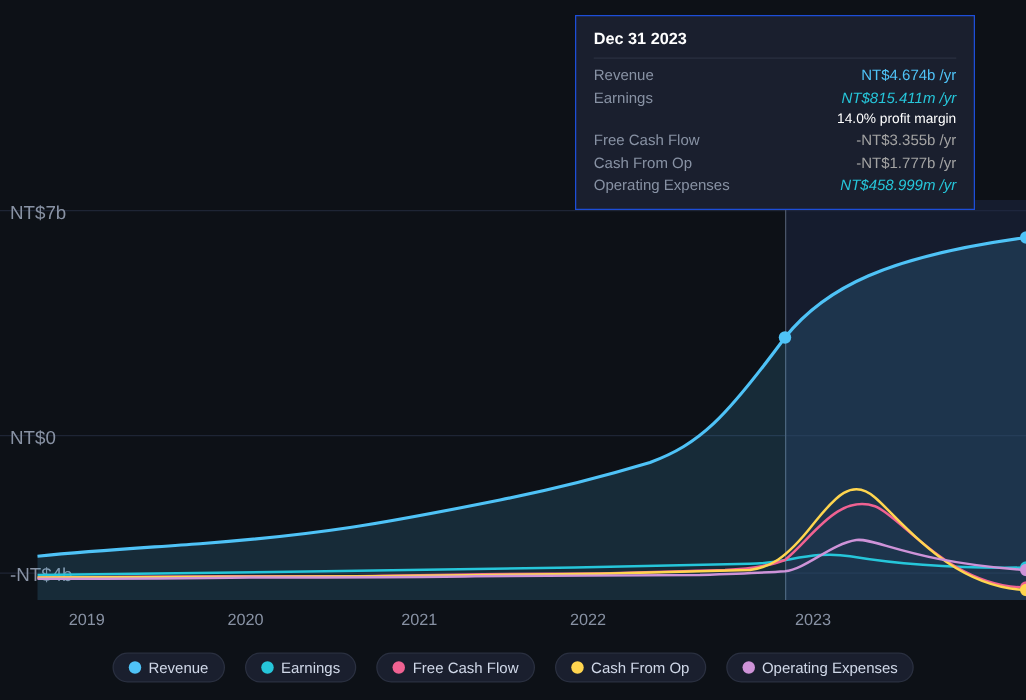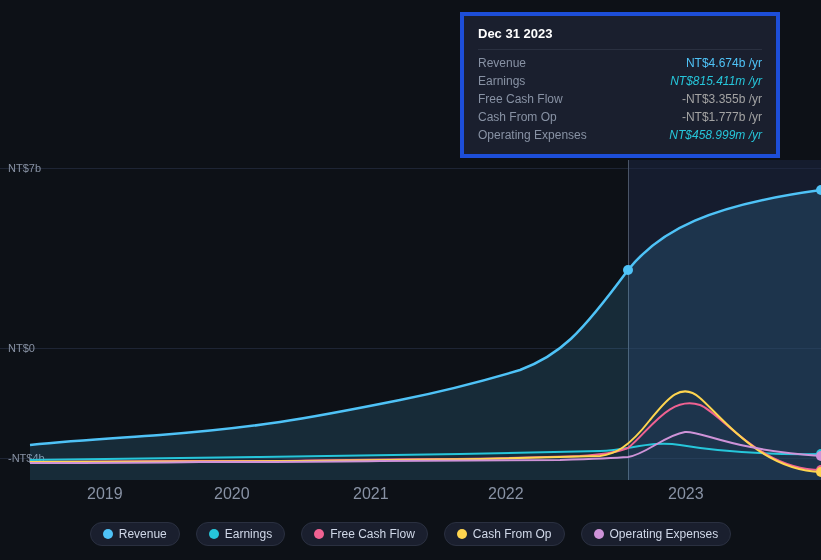--- a/index.html
+++ b/index.html
@@ -19,21 +19,21 @@
       position: relative;
       background: #0d1117;
     }
 
     
     .tooltip {
       position: absolute;
       top: 12px;
       left: 460px;
       background: #1a1f2e;
-      border: 4px solid #1d4ed8;
+      border: 1px solid #1d4ed8;
       padding: 10px 14px;
       min-width: 320px;
       z-index: 10;
     }
 
     .tooltip-title {
       color: #ffffff;
       font-size: 13px;
       font-weight: bold;
       margin-bottom: 8px;
@@ -64,32 +64,31 @@
 
     .tooltip-divider {
       border: none;
       border-top: 1px solid #2a3040;
       margin: 4px 0;
     }
 
     
     .y-label {
       position: absolute;
-      font-size: 11px;
+      font-size: 15px;
       color: #8892a4;
       left: 8px;
     }
 
     
     .x-label {
       position: absolute;
-      font-size: 16px;
+      font-size: 13px;
       color: #8892a4;
       bottom: 57px;
-      margin-left: 32px;
     }
 
     
     .chart-svg {
       position: absolute;
       top: 160px;
       left: 0;
       width: 821px;
       height: 320px;
     }
@@ -196,20 +195,24 @@
     <hr class="tooltip-divider">
     <div class="tooltip-row">
       <span class="tooltip-label">Revenue</span>
       <span class="tooltip-value blue">NT$4.674b /yr</span>
     </div>
     <div class="tooltip-row">
       <span class="tooltip-label">Earnings</span>
       <span class="tooltip-value green">NT$815.411m /yr</span>
     </div>
     <div class="tooltip-row">
+      <span class="tooltip-label"></span>
+      <span class="tooltip-value profit">14.0% profit margin</span>
+    </div>
+    <div class="tooltip-row">
       <span class="tooltip-label">Free Cash Flow</span>
       <span class="tooltip-value red">-NT$3.355b /yr</span>
     </div>
     <div class="tooltip-row">
       <span class="tooltip-label">Cash From Op</span>
       <span class="tooltip-value red">-NT$1.777b /yr</span>
     </div>
     <div class="tooltip-row">
       <span class="tooltip-label">Operating Expenses</span>
       <span class="tooltip-value green">NT$458.999m /yr</span>

